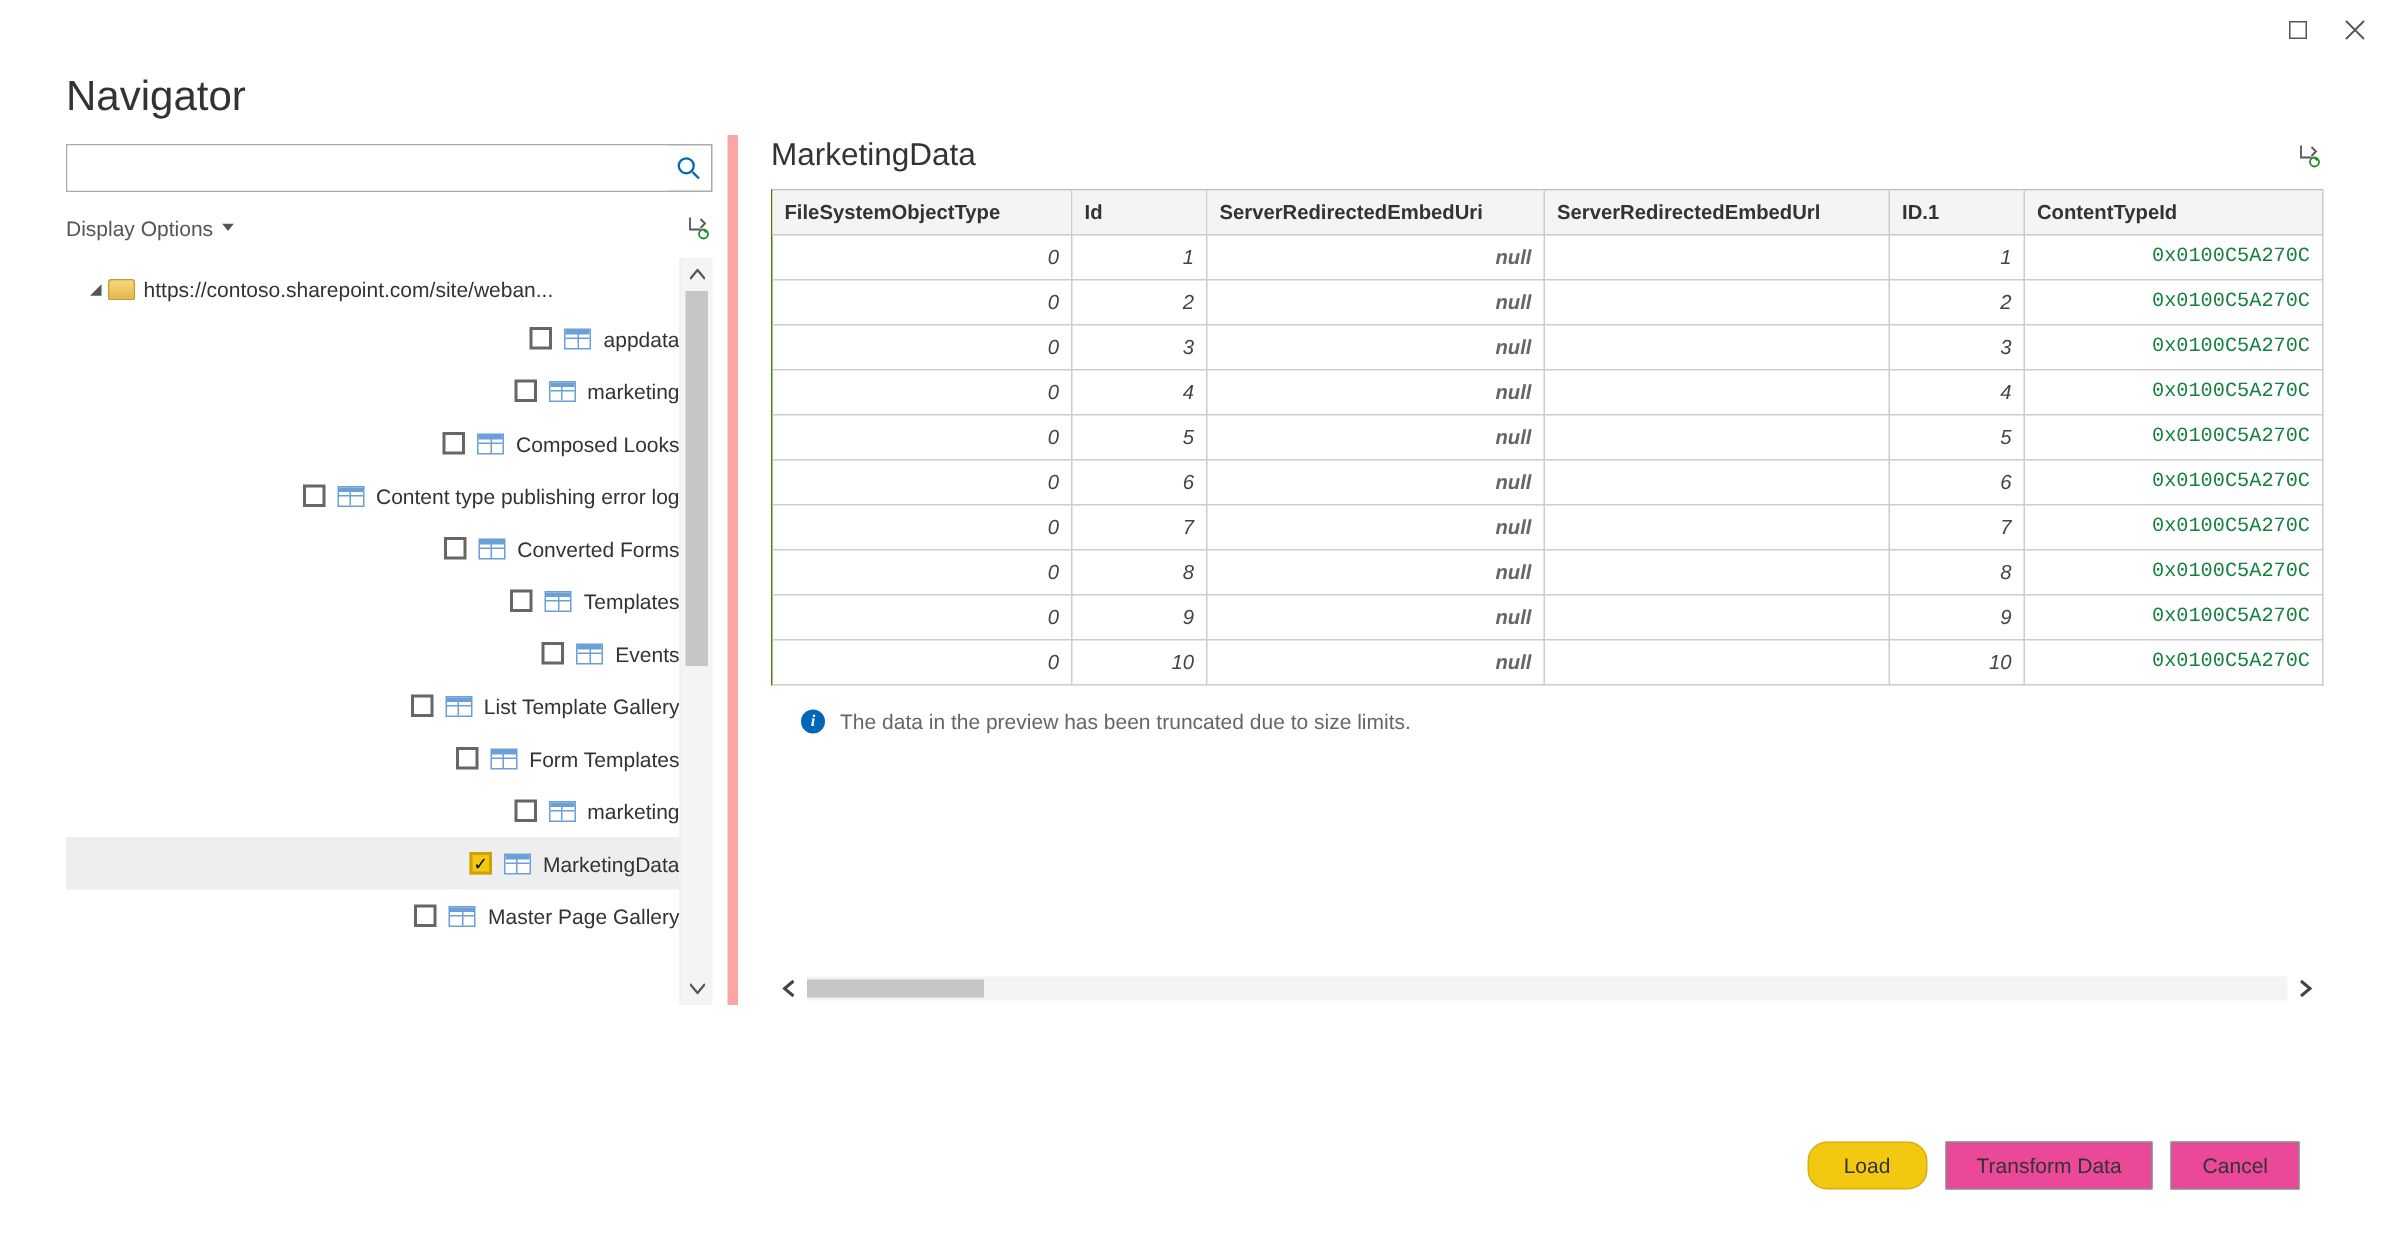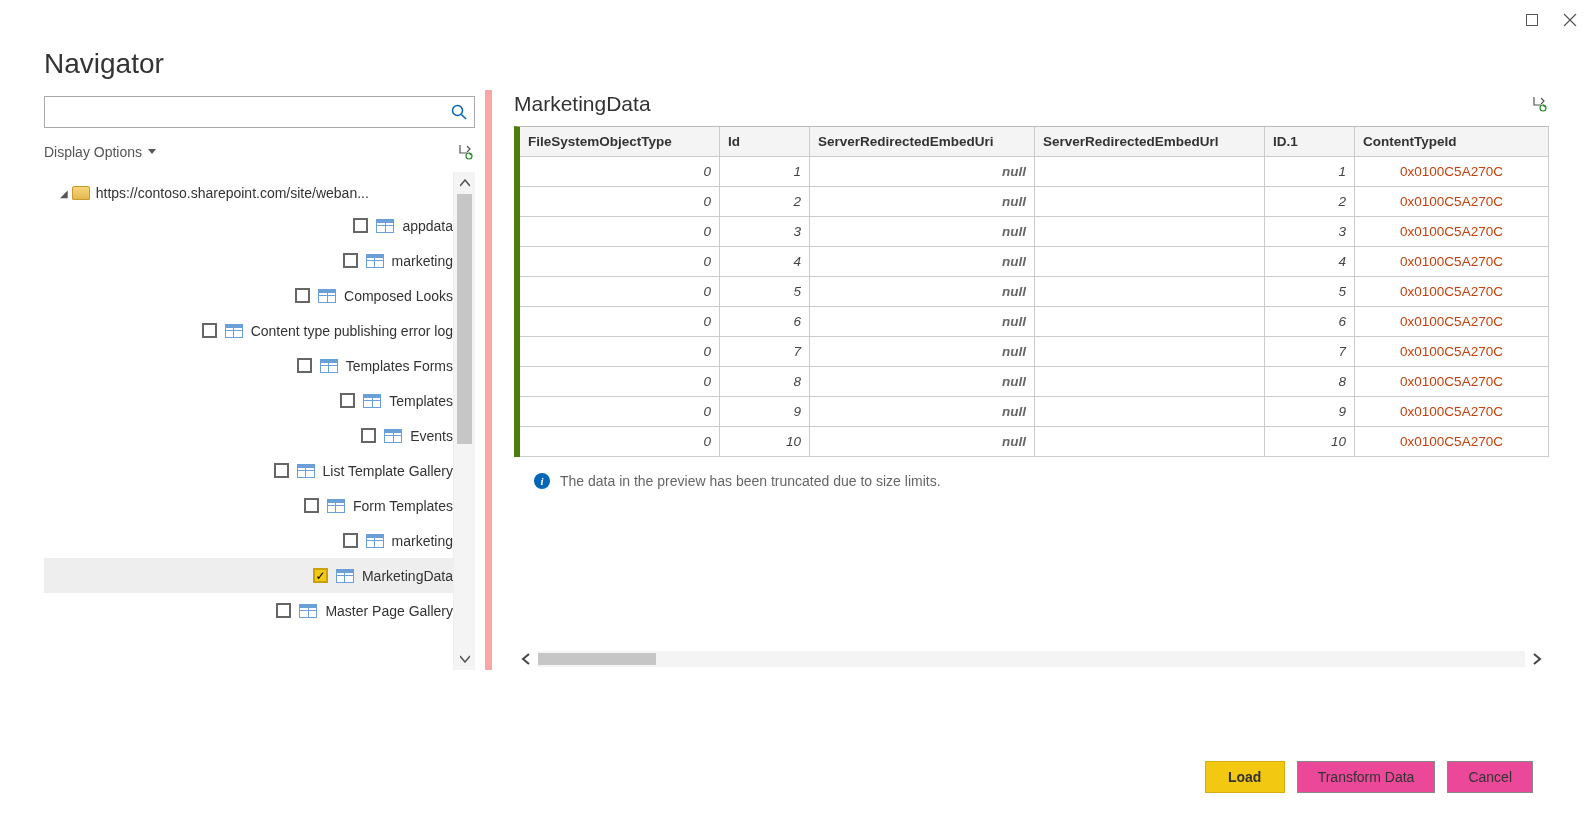--- a/index.html
+++ b/index.html
@@ -185,21 +185,21 @@
     justify-content: space-between;
     margin-top: 2px;
     margin-bottom: 10px;
   }
   .preview-title {
     font-size: 21px;
     color: #333;
   }
   .grid {
     border-top: 1px solid #bbb;
-    border-left: 6px solid #4d7c0f;
+    border-left: 1px solid #4d7c0f;
     display: table;
     width: 100%;
     table-layout: fixed;
     font-size: 13.5px;
   }
   .grid-row { display: table-row; }
   .grid-cell {
     display: table-cell;
     border-right: 1px solid #ccc;
     border-bottom: 1px solid #ccc;
@@ -209,21 +209,21 @@
     white-space: nowrap;
     overflow: hidden;
   }
   .grid-header .grid-cell {
     background: #f4f4f4;
     font-weight: 600;
     color: #333;
   }
   .num { text-align: right; font-style: italic; color: #444; }
   .null { text-align: right; font-style: italic; color: #666; font-weight: bold; }
-  .txt { text-align: center; color: #c2410c; }
+  .txt { text-align: right; color: #15803d; font-family: Liberation Mono, monospace; }
 
   .info-row {
     display: flex;
     align-items: center;
     gap: 10px;
     padding: 16px 4px 0 20px;
     color: #666;
   }
   .info-icon {
     width: 16px; height: 16px;
@@ -274,22 +274,23 @@
     display: flex;
     align-items: center;
     justify-content: center;
     cursor: pointer;
     color: #333;
     font-size: 14px;
   }
   .btn.primary {
     background: #f2c811;
     border-color: #d6ae0d;
-    font-weight: 700;
+    font-weight: 400;
     min-width: 80px;
+    border-radius: 13px;
   }
 </style>
 </head>
 <body>
 
 <div class="titlebar">
   <div class="winicon">
     <svg width="12" height="12" viewBox="0 0 12 12">
         <rect x="0.5" y="0.5" width="11" height="11" fill="none" stroke="#555" stroke-width="1"></rect>
       </svg>
@@ -354,21 +355,21 @@
               <span>Composed Looks</span>
             </li>
             <li class="tree-item">
               <span class="chk"></span>
               <span class="tableicon"></span>
               <span>Content type publishing error log</span>
             </li>
             <li class="tree-item">
               <span class="chk"></span>
               <span class="tableicon"></span>
-              <span>Templates Forms</span>
+              <span>Converted Forms</span>
             </li>
             <li class="tree-item">
               <span class="chk"></span>
               <span class="tableicon"></span>
               <span>Templates</span>
             </li>
             <li class="tree-item">
               <span class="chk"></span>
               <span class="tableicon"></span>
               <span>Events</span>

